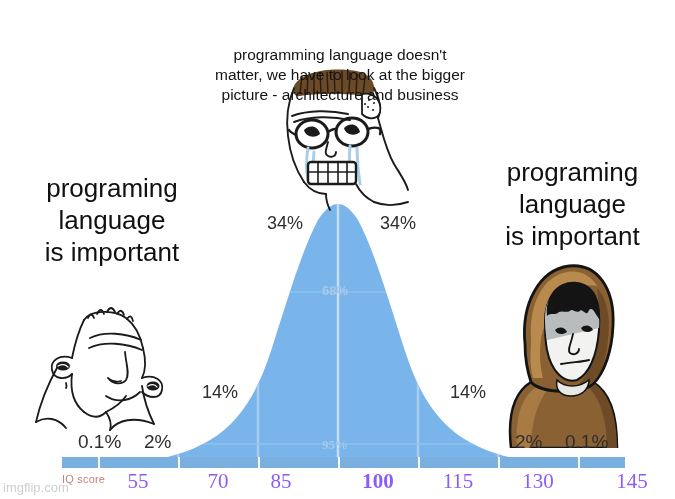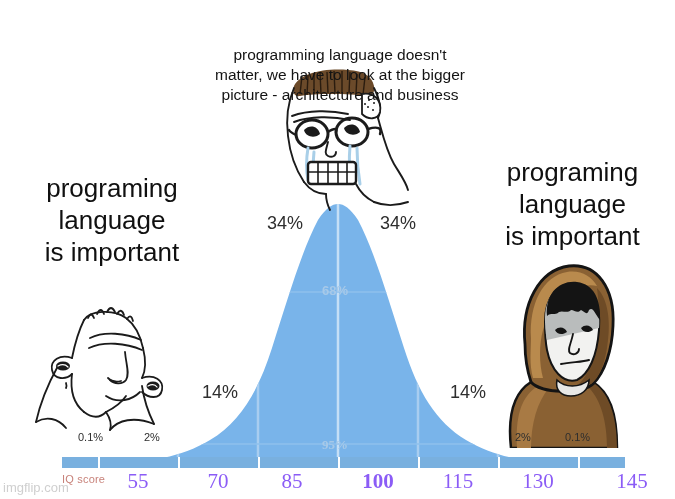--- a/index.html
+++ b/index.html
@@ -55,21 +55,21 @@
   .chart svg { display: block; }
 
   
   .pct {
     position: absolute;
     color: #2e2e2e;
     font-size: 18px;
     font-family: "Liberation Sans", sans-serif;
     white-space: nowrap;
   }
-  .pct.small { font-size: 11px; }
+  .pct.small { font-size: 19px; }
   .pct-inner {
     position: absolute;
     color: #a7c9e8;
     font-size: 13px;
     font-weight: bold;
     font-family: "Liberation Sans", sans-serif;
     white-space: nowrap;
     text-align: right;
   }
 
@@ -342,21 +342,21 @@
     <div class="axis-tick" style="left:276px;"></div>
     <div class="axis-tick" style="left:356px;"></div>
     <div class="axis-tick" style="left:436px;"></div>
     <div class="axis-tick" style="left:516px;"></div>
   </div>
 
   <div class="axis-name">IQ score</div>
 
   <div class="axis-label" style="left:138px;">55</div>
   <div class="axis-label" style="left:218px;">70</div>
-  <div class="axis-label" style="left:292px;text-align:center;">85</div>
+  <div class="axis-label" style="left:281px;text-align:center;">85</div>
   <div class="axis-label" style="left:378px;font-weight:bold;">100</div>
   <div class="axis-label" style="left:458px;">115</div>
   <div class="axis-label" style="left:538px;">130</div>
   <div class="axis-label" style="left:632px;">145</div>
 
   <div class="top-caption">programming language doesn't
 matter, we have to look at the bigger
 picture - architecture and business</div>
 
   <div class="side-caption left">programing

